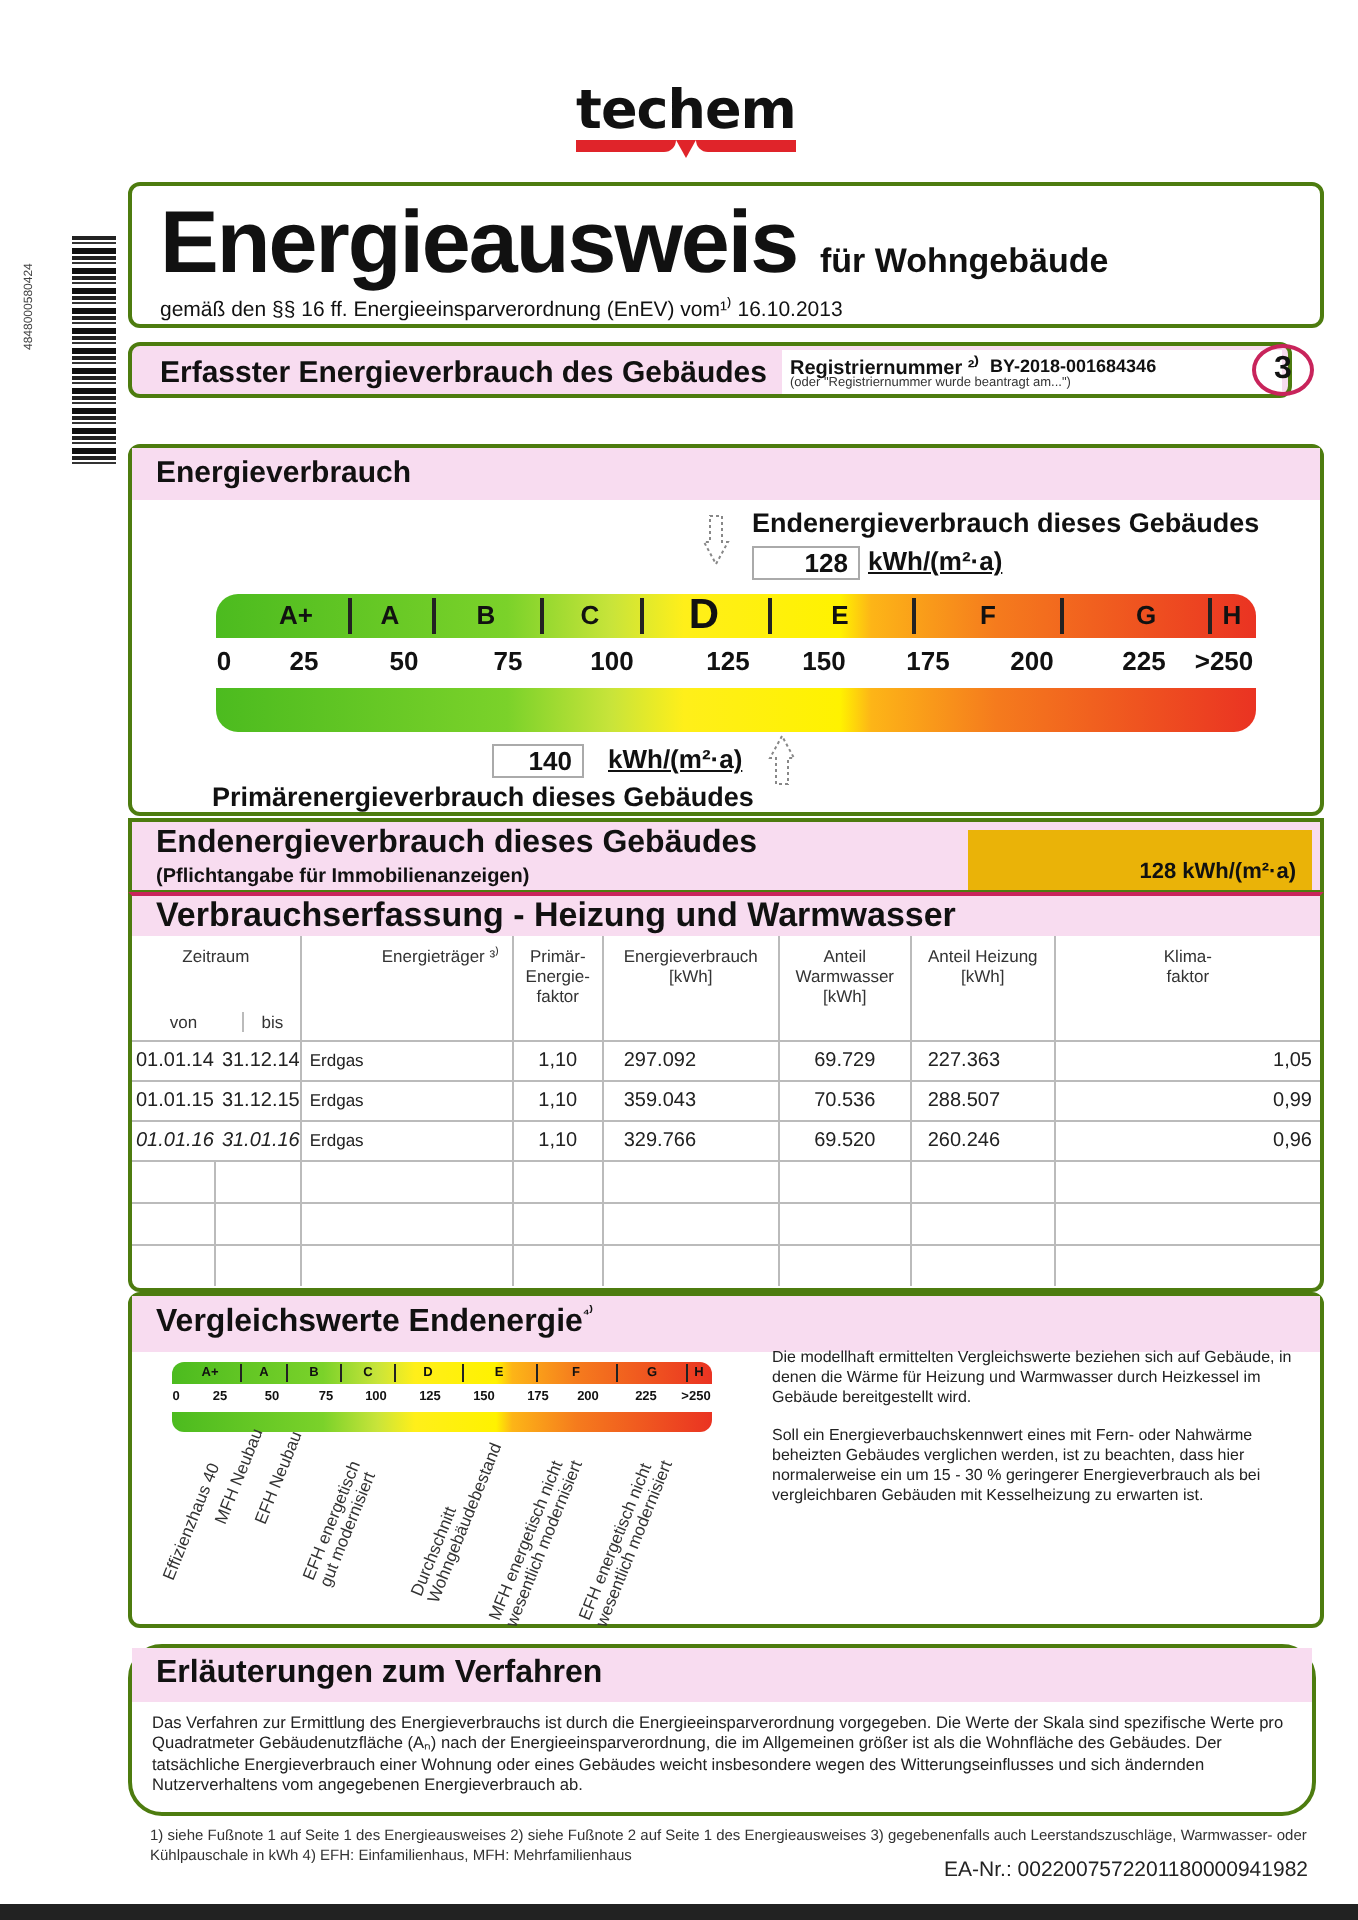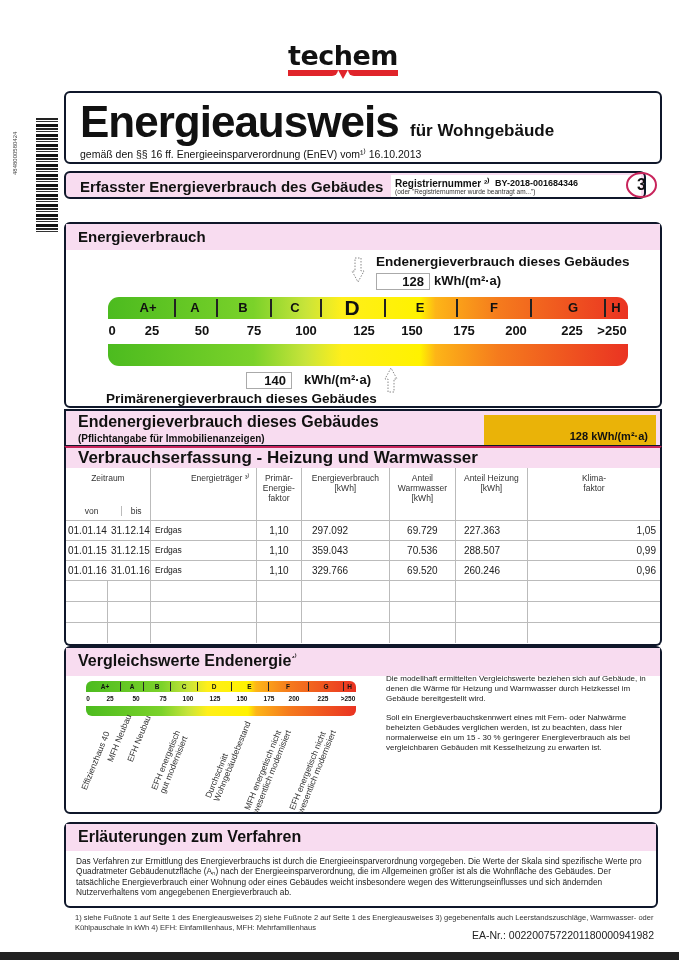--- a/index.html
+++ b/index.html
@@ -10,42 +10,42 @@
   .logo-text { font-family: "DejaVu Sans", sans-serif; font-weight: bold; font-size: 27px; letter-spacing: -0.5px; color: #111; line-height: 27px; }
   .logo-bar { position: relative; height: 10px; margin-top: 1px; }
   .logo-bar .l { position: absolute; left: 0; top: 0; width: 50px; height: 6px; background: #e0242a; border-radius: 0 0 6px 0; }
   .logo-bar .r { position: absolute; right: 0; top: 0; width: 50px; height: 6px; background: #e0242a; border-radius: 0 0 0 6px; }
   .logo-bar .v { position: absolute; left: 50px; top: 0; width: 0; height: 0; border-left: 5px solid transparent; border-right: 5px solid transparent; border-top: 9px solid #e0242a; }
 
   .barcode { position: absolute; left: 36px; top: 118px; width: 22px; height: 114px;
     background: repeating-linear-gradient(180deg, #222 0 2px, #fff 2px 3px, #333 3px 4px, #fff 4px 6px, #111 6px 9px, #fff 9px 10px); }
   .barcode-num { position: absolute; left: 12px; top: 175px; transform: rotate(-90deg); transform-origin: left top; font-size: 6px; color: #444; white-space: nowrap; }
 
-  .box { position: absolute; border: 2px solid #0f172a; border-radius: 6px; background: #fff; }
+  .box { position: absolute; border: 2px solid #4d7c0f; border-radius: 6px; background: #fff; }
   .head { background: #f8dcf0; }
 
   .title-box { left: 64px; top: 91px; width: 598px; height: 73px; }
   .title-main { position: absolute; left: 14px; top: 6px; font-size: 44px; font-weight: bold; letter-spacing: -1px; color: #111; line-height: 46px; }
   .title-sub { position: absolute; left: 344px; top: 28px; font-size: 17px; font-weight: bold; }
   .title-law { position: absolute; left: 14px; top: 54px; font-size: 10.5px; }
 
   .erf-box { left: 64px; top: 171px; width: 582px; height: 28px; background: #f8dcf0; }
   .erf-title { position: absolute; left: 14px; top: 5px; font-size: 15px; font-weight: bold; }
   .reg-field { position: absolute; left: 325px; top: 2px; width: 250px; height: 22px; background: #fff; }
   .reg-label { position: absolute; left: 4px; top: 1px; font-size: 10px; font-weight: bold; }
   .reg-value { position: absolute; left: 104px; top: 3px; font-size: 9px; font-weight: bold; }
   .reg-note { position: absolute; left: 4px; top: 13px; font-size: 6.5px; color: #333; }
   .page-num { position: absolute; left: 626px; top: 172px; width: 31px; height: 26px; border: 2px solid #c8245b; border-radius: 50%; text-align: center; font-weight: bold; font-size: 16px; line-height: 22px; }
 
   .ev-box { left: 64px; top: 222px; width: 598px; height: 186px; }
   .ev-head { height: 26px; padding: 4px 12px; font-size: 15px; font-weight: bold; }
   .arrow-down { position: absolute; width: 14px; height: 26px; }
   .label-end { position: absolute; left: 310px; top: 30px; font-size: 13.5px; font-weight: bold; }
   .val-box { position: absolute; height: 17px; background: #fff; border: 1px solid #aaa; text-align: right; padding-right: 5px; font-size: 13px; font-weight: bold; line-height: 15px; }
-  .unit { position: absolute; font-size: 13px; font-weight: bold; }
+  .unit { position: absolute; font-size: 13px; font-weight: bold; text-decoration: underline; }
   .scale-top { position: absolute; left: 42px; top: 73px; width: 520px; height: 22px; border-radius: 11px 11px 0 0; overflow: hidden;
     background: linear-gradient(90deg, #4cbb1f 0%, #7bd22a 28%, #c8e43a 38%, #ffef1a 45%, #fff200 60%, #fdb517 63%, #f57b1d 75%, #ea3322 100%); }
   .scale-bot { position: absolute; left: 42px; top: 120px; width: 520px; height: 22px; border-radius: 0 0 11px 11px;
     background: linear-gradient(90deg, #4cbb1f 0%, #7bd22a 28%, #c8e43a 38%, #ffef1a 45%, #fff200 60%, #fdb517 63%, #f57b1d 75%, #ea3322 100%); }
   .cls { position: absolute; top: 0; height: 22px; text-align: center; font-weight: bold; font-size: 13px; line-height: 22px; color: #111; }
   .cls.big { font-size: 21px; }
   .sep { position: absolute; top: 2px; width: 2px; height: 18px; background: #222; }
   .ticks { position: absolute; left: 42px; top: 96px; width: 520px; height: 22px; }
   .tick { position: absolute; font-size: 13px; font-weight: bold; transform: translateX(-50%); top: 3px; }
   .label-prim { position: absolute; left: 40px; top: 167px; font-size: 13.5px; font-weight: bold; }
@@ -72,21 +72,21 @@
   .mini-bot { position: absolute; left: 20px; top: 58px; width: 270px; height: 10px; border-radius: 0 0 6px 6px;
     background: linear-gradient(90deg, #4cbb1f 0%, #7bd22a 28%, #c8e43a 38%, #ffef1a 45%, #fff200 60%, #fdb517 63%, #f57b1d 75%, #ea3322 100%); }
   .mcls { position: absolute; top: 0; height: 11px; font-size: 6.5px; font-weight: bold; line-height: 11px; text-align: center; }
   .msep { position: absolute; top: 1px; width: 1px; height: 9px; background: #222; }
   .mticks { position: absolute; left: 20px; top: 45px; width: 270px; height: 12px; }
   .mtick { position: absolute; font-size: 6.5px; font-weight: bold; transform: translateX(-50%); top: 2px; }
   .ref { position: absolute; font-size: 8.5px; color: #333; transform: rotate(-68deg); transform-origin: left top; white-space: nowrap; line-height: 9px; }
   .cmp-text { position: absolute; left: 320px; top: 26px; width: 266px; font-size: 8px; line-height: 10px; color: #222; }
   .cmp-text p + p { margin-top: 9px; }
 
-  .erl-box { left: 64px; top: 822px; width: 594px; height: 86px; }
+  .erl-box { left: 64px; top: 822px; width: 594px; height: 86px; border-radius: 17px; }
   .erl-head { height: 27px; padding: 4px 12px; font-size: 16px; font-weight: bold; }
   .erl-text { padding: 5px 10px; font-size: 8.3px; line-height: 10.4px; color: #222; }
 
   .footnotes { position: absolute; left: 75px; top: 913px; width: 590px; font-size: 7.5px; line-height: 10px; color: #333; }
   .ea-nr { position: absolute; right: 25px; top: 929px; font-size: 10.5px; color: #222; }
   .bottom-band { position: absolute; left: 0; top: 952px; width: 679px; height: 8px; background: #222; }
 </style>
 </head>
 <body>
 
@@ -228,21 +228,21 @@
             </div>
           </td>
         <td style="font-size:8.5px;">Erdgas</td>
         <td class="c">1,10</td>
         <td style="padding-left:10px;">359.043</td>
         <td class="c">70.536</td>
         <td style="padding-left:8px;">288.507</td>
         <td class="r">0,99</td>
       </tr>
       <tr>
-        <td style="padding:0;">
+        <td style="padding:0;font-style:italic;">
             <div style="display:flex;">
               <span style="flex:1;padding-left:2px;">01.01.16</span>
               <span style="flex:1;padding-left:4px;">31.01.16</span>
             </div>
           </td>
         <td style="font-size:8.5px;">Erdgas</td>
         <td class="c">1,10</td>
         <td style="padding-left:10px;">329.766</td>
         <td class="c">69.520</td>
         <td style="padding-left:8px;">260.246</td>

